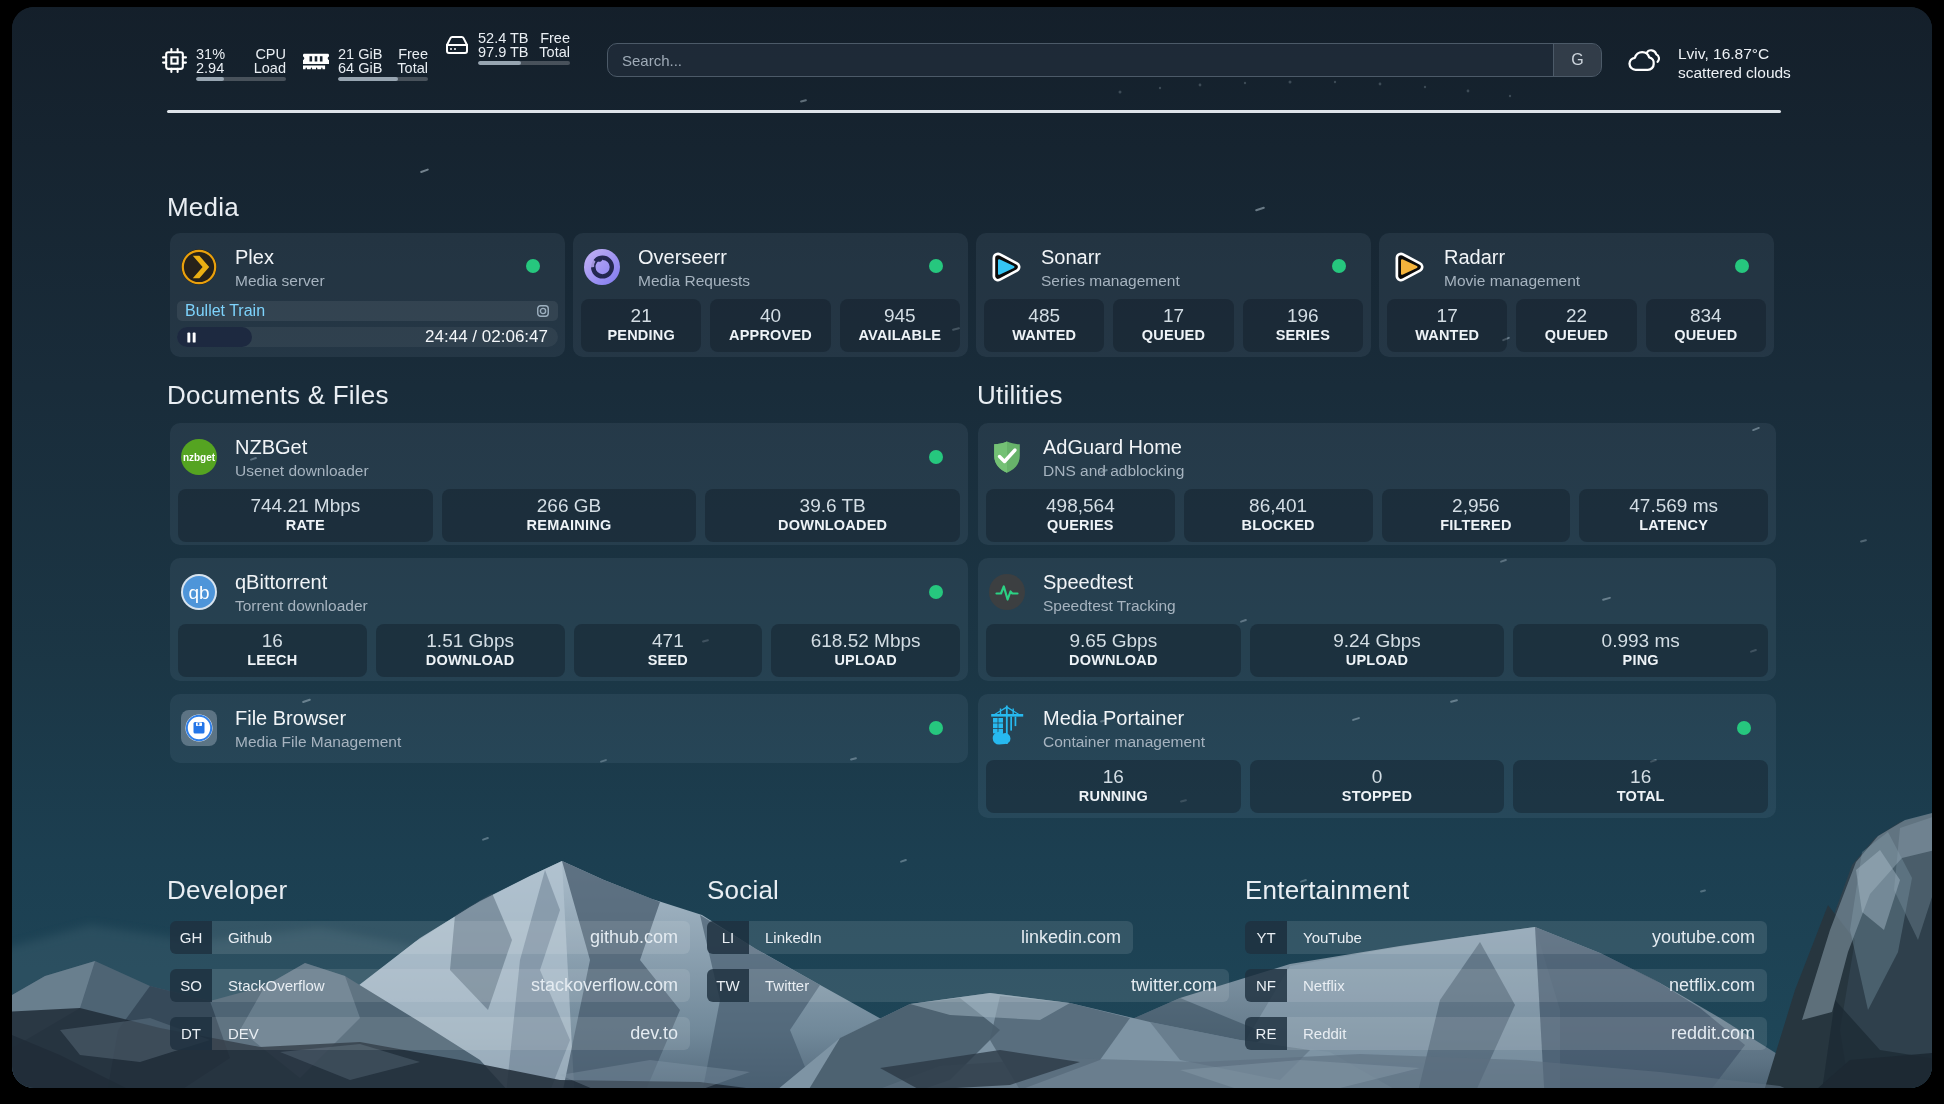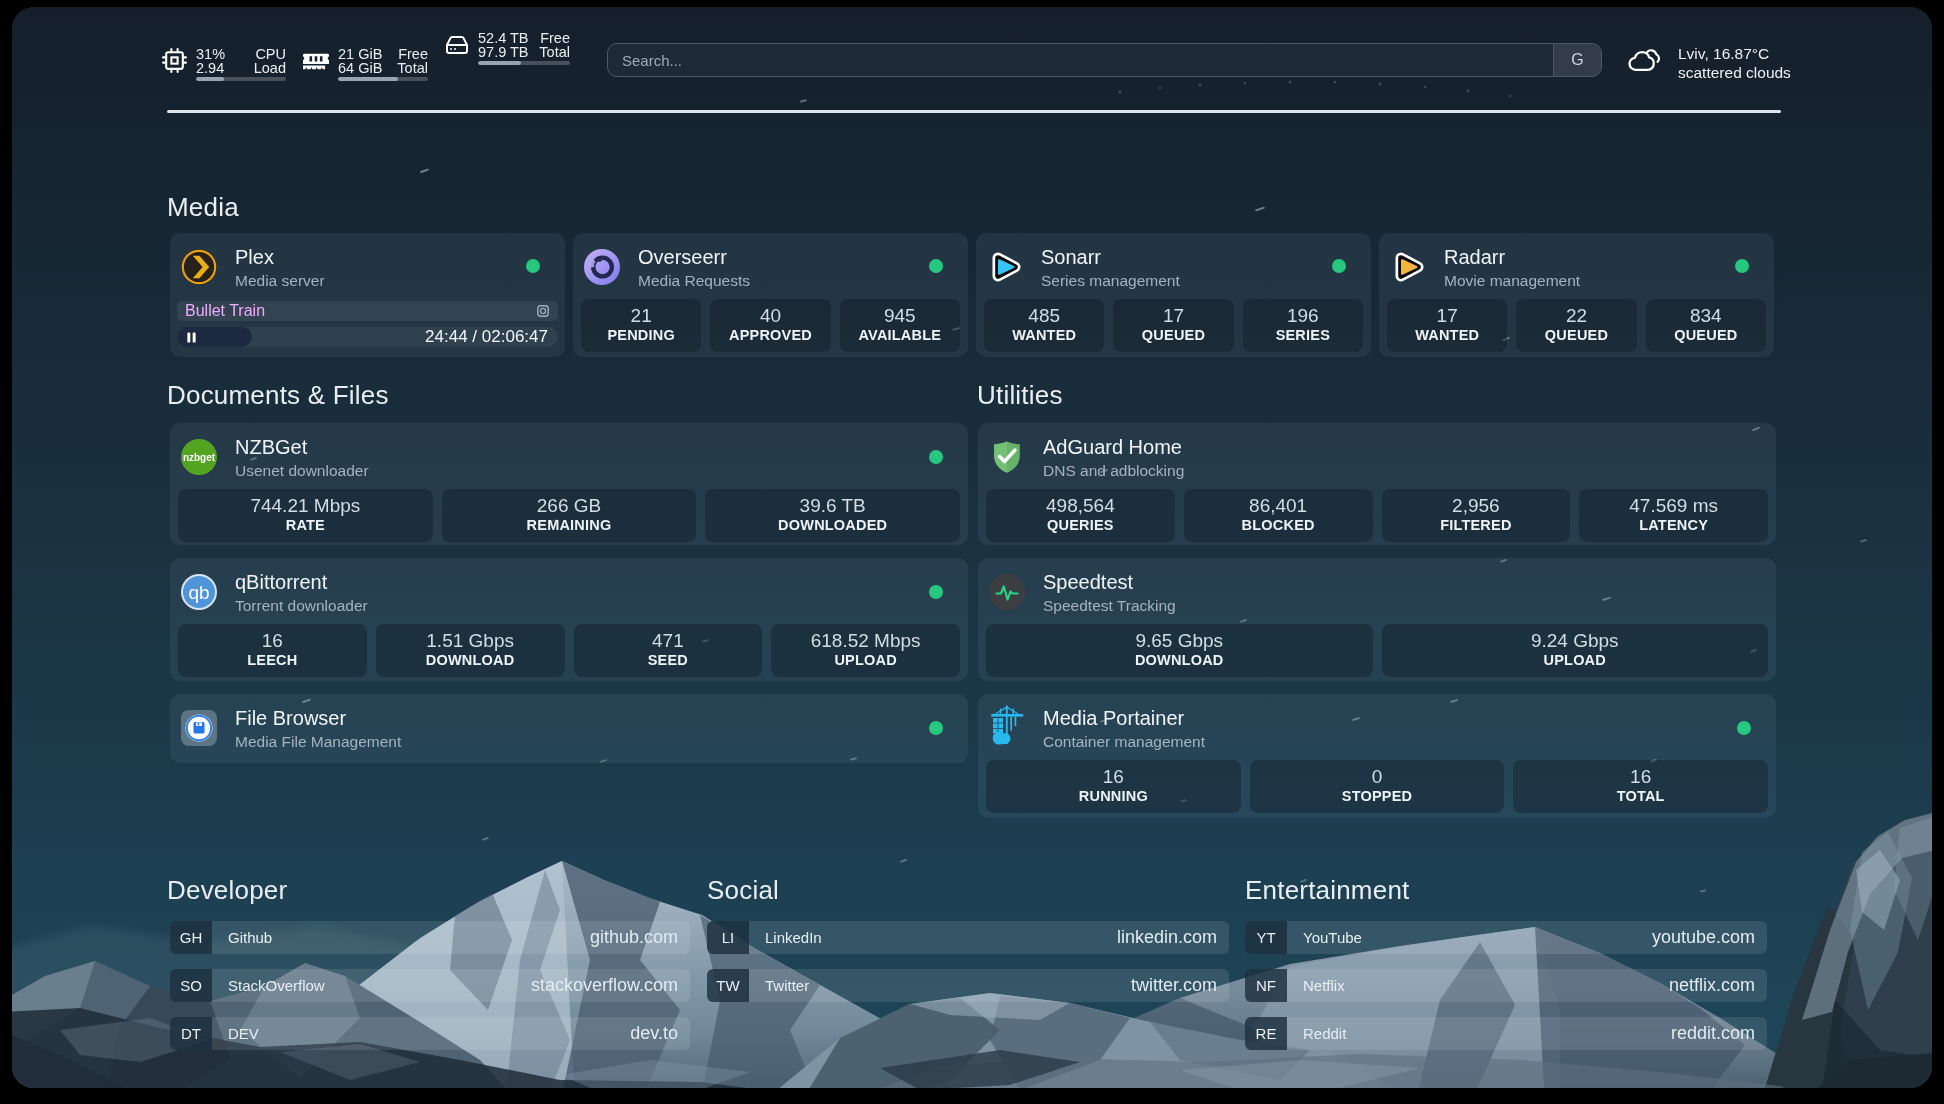--- a/index.html
+++ b/index.html
@@ -30,21 +30,21 @@
 .icon36 { position:absolute; left:11px; top:16px; width:36px; height:36px; }
 .ctitle { position:absolute; left:65px; top:13px; font-size:20px; font-weight:400; color:#f1f4f7; }
 .csub { position:absolute; left:65px; top:39px; font-size:15.5px; color:#a6b3bf; }
 .dot { position:absolute; width:14px; height:14px; border-radius:50%; background:#26c77e; right:25px; top:27px; }
 .stats { position:absolute; left:8px; right:8px; top:66px; height:53px; display:flex; gap:9px; }
 .sbox { flex:1; background:rgba(12,24,34,0.38); border-radius:8px; text-align:center; color:#d3dde4; }
 .sbox .v { margin-top:6px; font-size:19px; line-height:22px; }
 .sbox .l { font-size:14.5px; line-height:17px; font-weight:700; color:#eef3f7; letter-spacing:0.2px; }
 
 
-.prow1 { position:absolute; left:7px; top:68px; width:381px; height:20px; border-radius:5px; background:rgba(255,255,255,0.07); color:#f0abfc; font-size:16px; }
+.prow1 { position:absolute; left:7px; top:68px; width:381px; height:20px; border-radius:5px; background:rgba(255,255,255,0.07); color:#7dd3fc; font-size:16px; }
 .prow1 span { position:absolute; left:8px; top:1px; }
 .prow2 { position:absolute; left:7px; top:94px; width:381px; height:20px; border-radius:10px; background:rgba(255,255,255,0.05); }
 .ppill { position:absolute; left:0; top:0; width:75px; height:20px; border-radius:10px; background:#1d2940; }
 .ptime { position:absolute; right:10px; top:0px; font-size:17px; font-weight:400; color:#f3f6f9; }
 
 
 .bmrow { position:absolute; height:33px; display:flex; border-radius:6px; overflow:hidden; font-size:15px; color:#e9eef3; }
 .bmab { width:42px; background:rgba(31,49,63,0.82); display:flex; align-items:center; justify-content:center; font-weight:500; }
 .bmmain { flex:1; background:rgba(255,255,255,0.105); display:flex; align-items:center; padding:0 12px 0 16px; }
 .bmmain .url { margin-left:auto; font-size:18px; color:#e4ebf1; }
@@ -456,20 +456,24 @@
         <div class="csub">Speedtest Tracking</div>
   <div class="stats">
     <div class="sbox">
             <div class="v">9.65 Gbps</div>
             <div class="l">DOWNLOAD</div>
           </div>
     <div class="sbox">
             <div class="v">9.24 Gbps</div>
             <div class="l">UPLOAD</div>
           </div>
+    <div class="sbox">
+            <div class="v">0.993 ms</div>
+            <div class="l">PING</div>
+          </div>
   </div>
 </div>
 
 <div class="card" style="left:978px; top:694px; width:798px; height:124px;">
   <svg class="icon36" style="top:10px; height:42px;" viewBox="0 0 36 42" fill="#27b9ef">
     <path d="M16.9 1.5 L18.7 1.5 L18.7 40 L16.9 40 z"></path>
     <path d="M17.8 2.2 L31 10.4 L29 10.4 L17.8 4 L6.6 10.4 L4.6 10.4 z"></path>
     <path d="M23.5 4.5 L24.9 4.5 L24.9 10.5 L23.5 10.5 z M10.8 4.5 L12.2 4.5 L12.2 10.5 L10.8 10.5 z"></path>
     <rect x="2.2" y="10" width="32" height="2.6"></rect>
     <rect x="21.3" y="12.6" width="1.7" height="14"></rect>
@@ -515,21 +519,21 @@
           <span class="url">stackoverflow.com</span>
         </div>
       </div>
 <div class="bmrow" style="left:170px; top:1017px; width:520px;">
         <div class="bmab">DT</div>
         <div class="bmmain">
           <span>DEV</span>
           <span class="url">dev.to</span>
         </div>
       </div>
-<div class="bmrow" style="left:707px; top:921px; width:522px;">
+<div class="bmrow" style="left:707px; top:921px; width:426px;">
         <div class="bmab">LI</div>
         <div class="bmmain">
           <span>LinkedIn</span>
           <span class="url">linkedin.com</span>
         </div>
       </div>
 <div class="bmrow" style="left:707px; top:969px; width:522px;">
         <div class="bmab">TW</div>
         <div class="bmmain">
           <span>Twitter</span>

